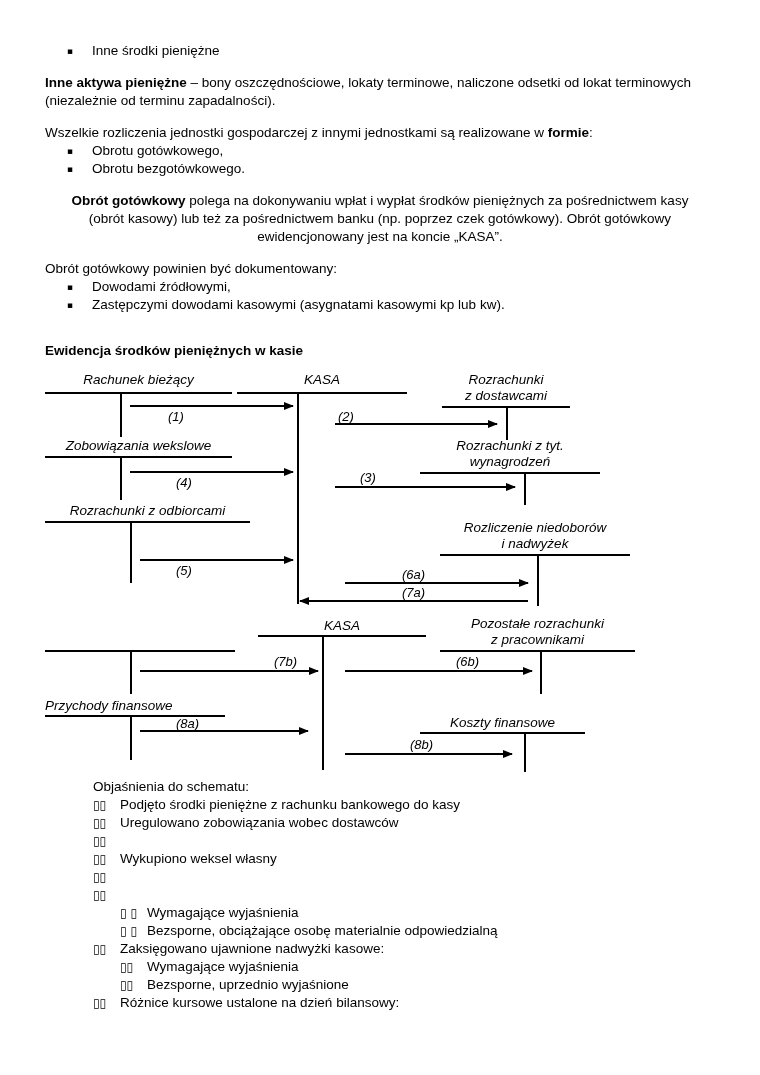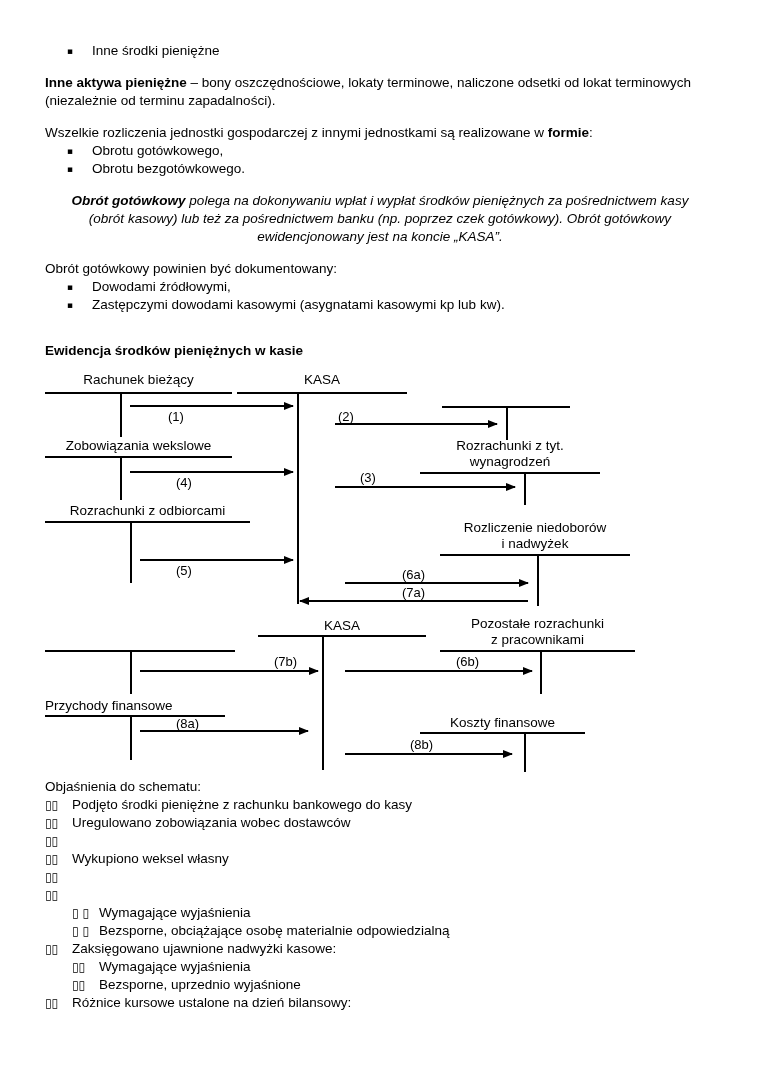--- a/index.html
+++ b/index.html
@@ -8,41 +8,41 @@
     width: 760px; height: 1075px;
     padding: 42px 45px 0 45px;
     font-family: "Liberation Sans", sans-serif;
     font-size: 13.5px; line-height: 18px; color: #000;
     position: relative; overflow: hidden;
   }
   p { margin: 14px 0 0 0; }
   b { font-weight: bold; }
   .bullet-row { display: flex; margin-left: 22px; }
   .bullet-marker { flex: 0 0 25px; font-family: "DejaVu Sans", sans-serif; font-size: 9px; line-height: 18px; }
-  .centered-para { text-align: center; margin: 14px 10px 0 10px; font-style: italic; }
+  .centered-para { text-align: center; margin: 14px 10px 0 10px; }
   .indent-note { margin-left: 22px; }
   .heading { font-weight: bold; margin-top: 28px; }
 
-  .diagram { position: relative; margin-left: -45px; width: 694px; height: 408px; margin-top: 10px; }
+  .diagram { position: relative; margin-left: -45px; width: 694px; height: 408px; margin-top: 10px; font-style: italic; }
   .hline { position: absolute; height: 2px; background: #000; }
   .vline { position: absolute; width: 2px; background: #000; }
   .acct-label { position: absolute; text-align: center; white-space: pre-line; line-height: 16px; }
   .acct-label.left-align { text-align: left; }
   .arrow { position: absolute; height: 2px; background: #000; }
   .arrow.right::after {
     content: ""; position: absolute; right: -1px; top: -3px;
     border-left: 10px solid #000; border-top: 4px solid transparent; border-bottom: 4px solid transparent;
   }
   .arrow.left::before {
     content: ""; position: absolute; left: -1px; top: -3px;
     border-right: 10px solid #000; border-top: 4px solid transparent; border-bottom: 4px solid transparent;
   }
   .arrow-label { position: absolute; font-size: 13px; line-height: 14px; }
 
-  .explanations { margin-top: 0; }
+  .explanations { margin-top: 0; margin-left: 48px; }
   .exp-title { margin-top: 0; }
   .exp-row { display: flex; }
   .exp-row.sub { margin-left: 27px; }
   .exp-marker { flex: 0 0 27px; font-family: "DejaVu Sans", sans-serif; font-size: 12px; line-height: 18px; }
 </style>
 </head>
 <body>
 
 <div class="page">
 
@@ -82,20 +82,22 @@
   <div class="diagram">
 
     <div class="acct-label" style="left:45px;top:2px;width:187px;">Rachunek bieżący</div>
     <div class="hline" style="left:45px;top:22px;width:187px;"></div>
     <div class="vline" style="left:120px;top:22px;height:45px;"></div>
 
     <div class="acct-label" style="left:237px;top:2px;width:170px;">KASA</div>
     <div class="hline" style="left:237px;top:22px;width:170px;"></div>
     <div class="vline" style="left:297px;top:22px;height:212px;"></div>
 
+    <div class="acct-label" style="left:442px;top:2px;width:128px;">Rozrachunki
+z dostawcami</div>
     <div class="hline" style="left:442px;top:36px;width:128px;"></div>
     <div class="vline" style="left:506px;top:36px;height:34px;"></div>
 
     <div class="arrow right" style="left:130px;top:35px;width:163px;"></div>
     <div class="arrow-label" style="left:168px;top:40px;">(1)</div>
 
     <div class="arrow-label" style="left:338px;top:40px;">(2)</div>
     <div class="arrow right" style="left:335px;top:53px;width:162px;"></div>
 
     <div class="acct-label" style="left:45px;top:68px;width:187px;">Zobowiązania wekslowe</div>

